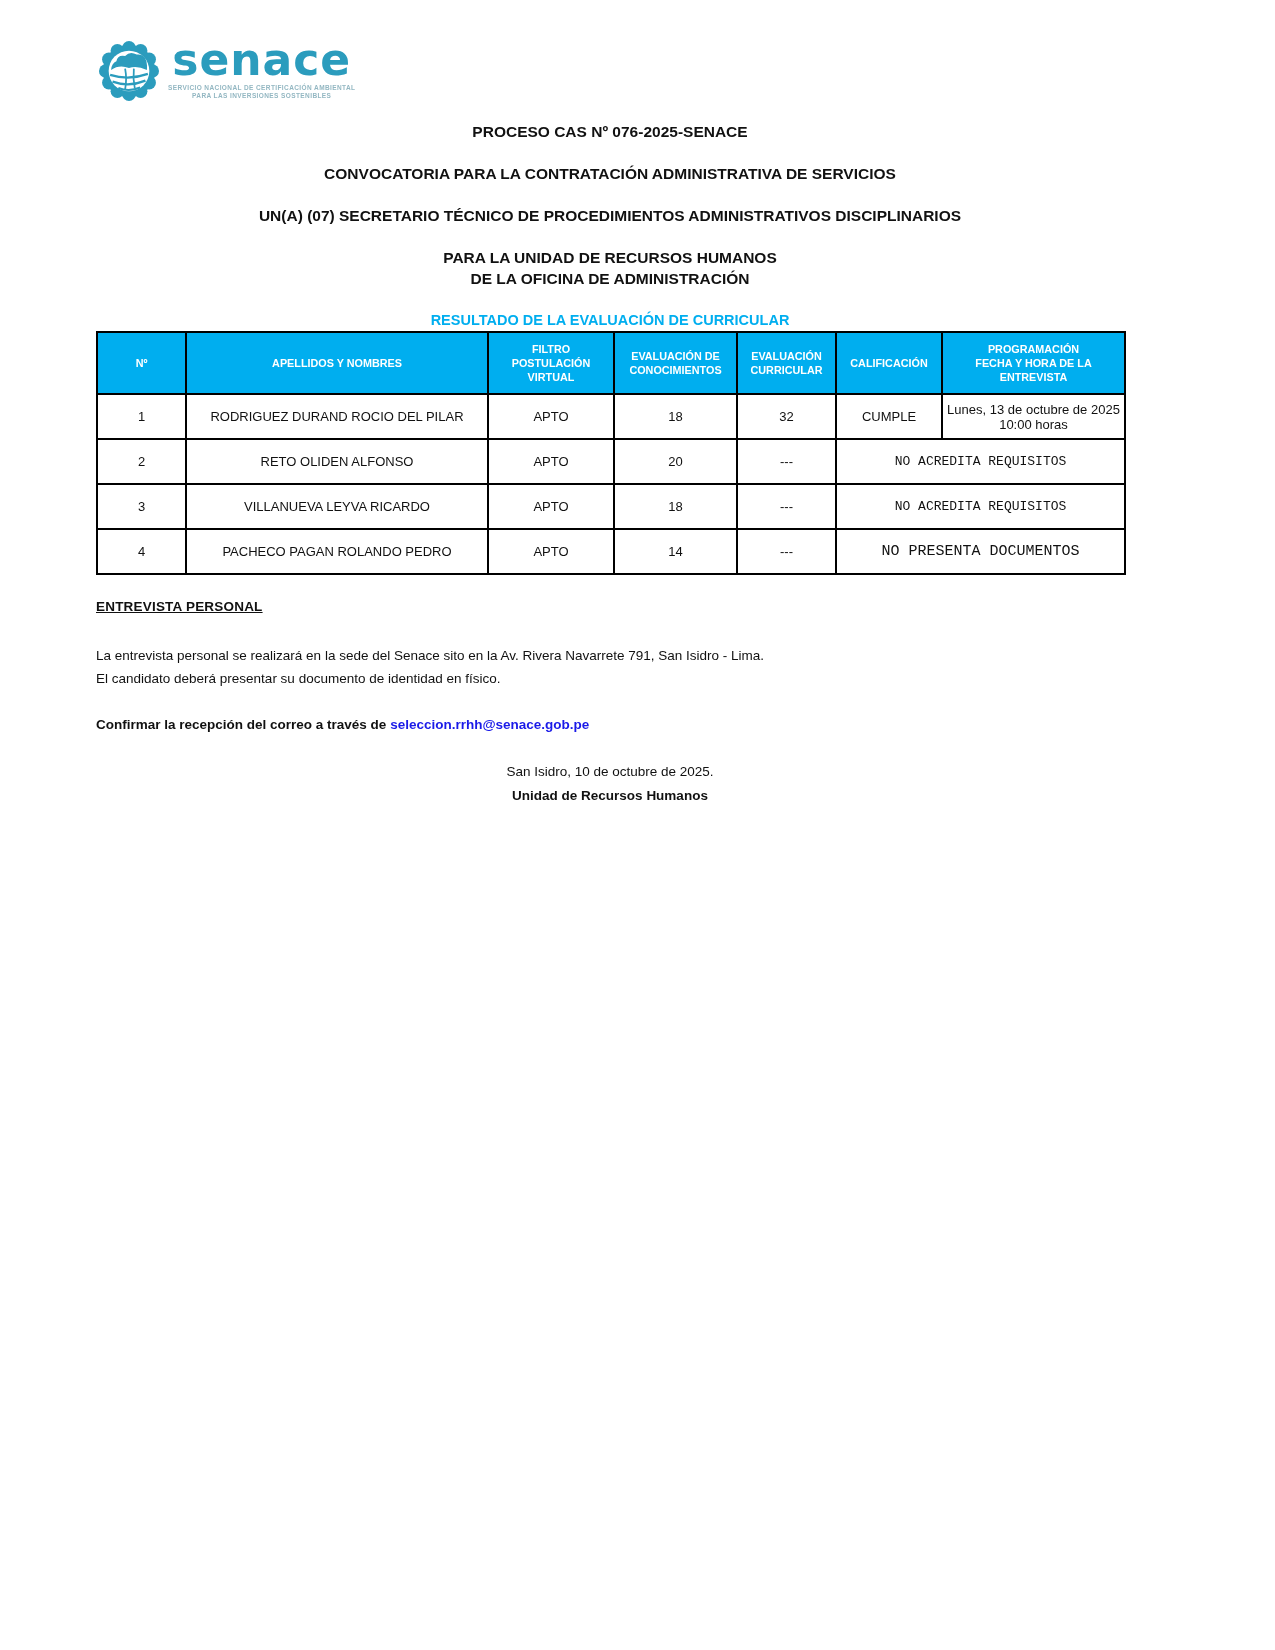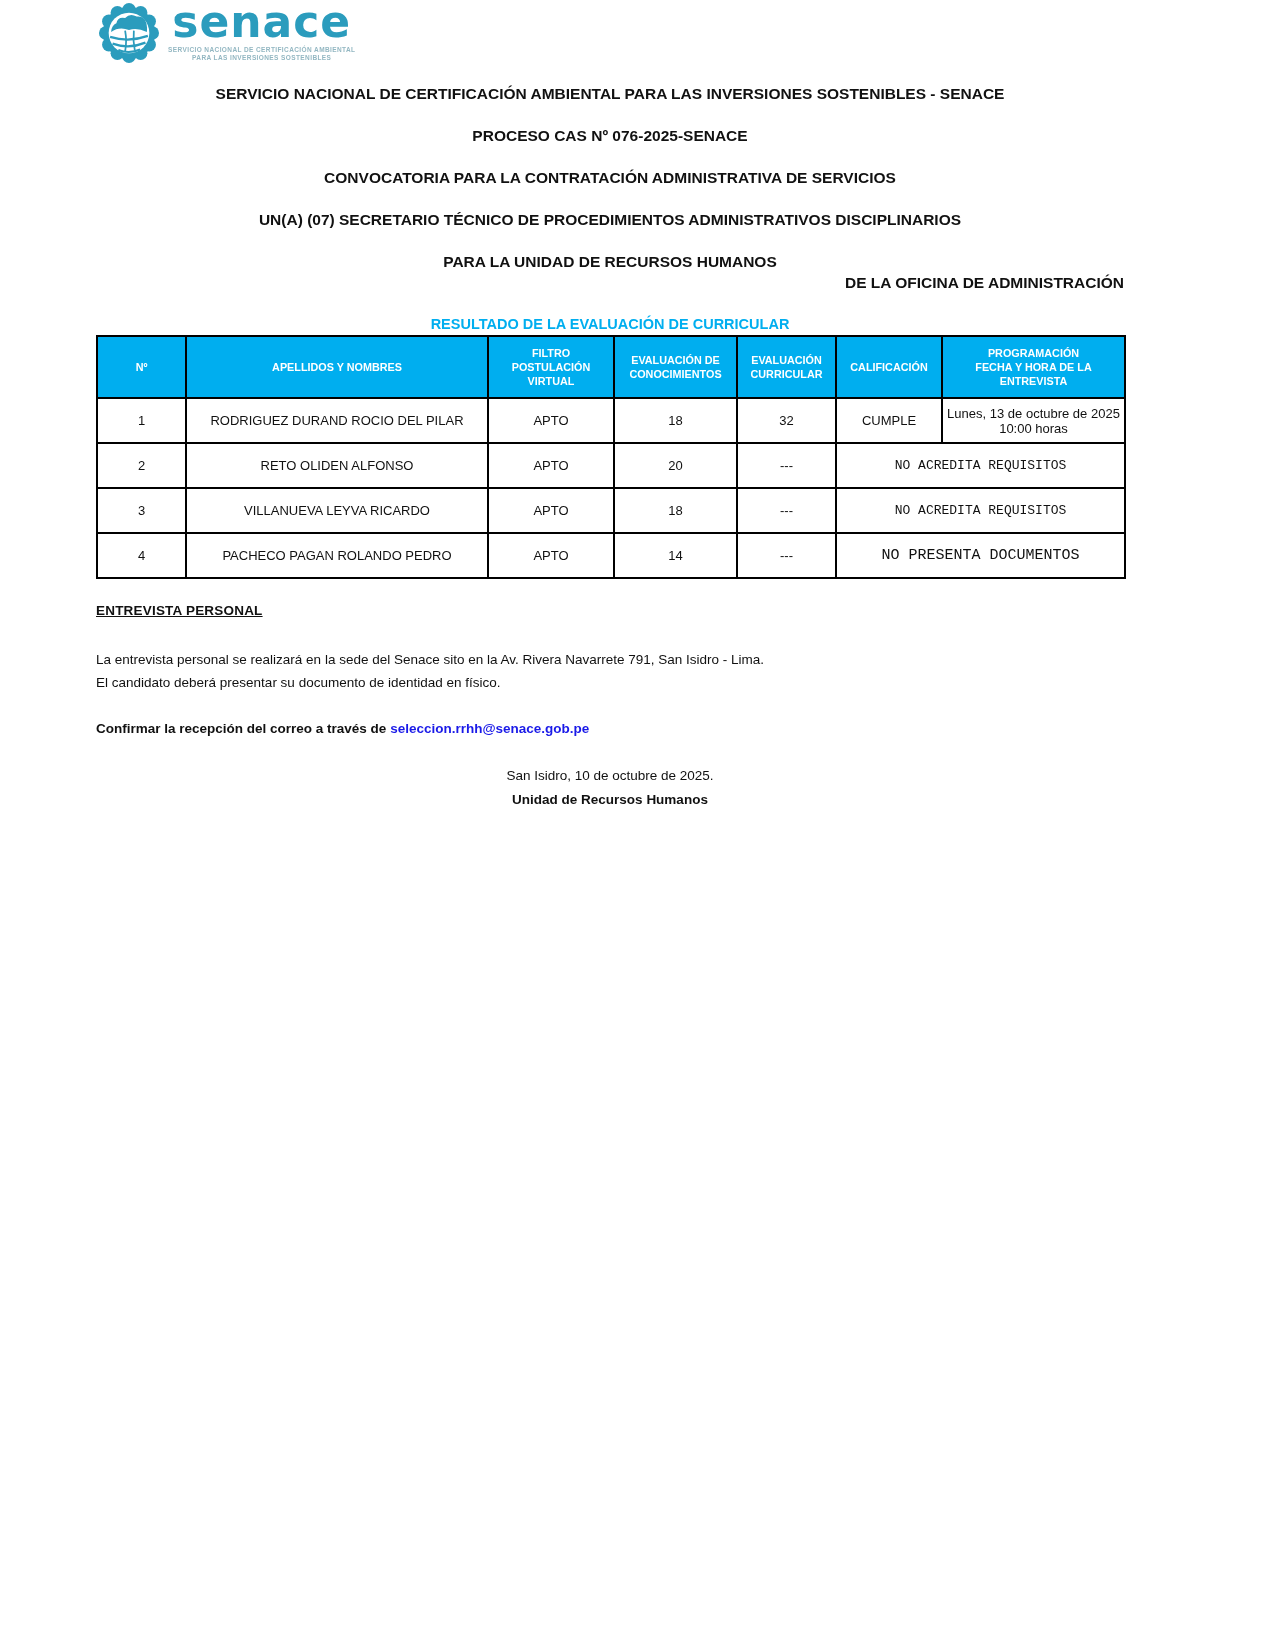--- a/index.html
+++ b/index.html
@@ -7,20 +7,21 @@
   body {
     width: 1275px;
     height: 1650px;
     font-family: "Liberation Sans", sans-serif;
     color: #111111;
     position: relative;
   }
   .page {
     width: 1028px;
     margin-left: 96px;
+    padding-top: 38px;
   }
 
   
   .logo-row {
     display: flex;
     align-items: flex-start;
     margin-left: 2px;
     height: 72px;
   }
   .logo-mark { width: 62px; height: 62px; margin-top: 2px; }
@@ -47,21 +48,21 @@
   
   .titles { text-align: center; margin-top: 14px; }
   .title-line {
     font-weight: bold;
     font-size: 15.5px;
     line-height: 16px;
     margin-bottom: 26px;
     color: #111111;
   }
   .title-line.tight { margin-bottom: 5px; }
-  .title-line.last { margin-bottom: 2px; text-align: right; }
+  .title-line.last { margin-bottom: 2px; }
 
   .table-title {
     text-align: center;
     font-weight: bold;
     font-size: 14.5px;
     margin-top: 25px;
     margin-bottom: 3px;
     color: #00aeef;
   }
 
@@ -143,21 +144,20 @@
     <div class="logo-textcol">
       <div class="logo-word">senace</div>
       <div class="logo-tagline">
         <span class="h-line">SERVICIO NACIONAL DE CERTIFICACIÓN AMBIENTAL</span>
         <span class="h-line">PARA LAS INVERSIONES SOSTENIBLES</span>
       </div>
     </div>
   </div>
 
   <div class="titles">
-    <div class="title-line">SERVICIO NACIONAL DE CERTIFICACIÓN AMBIENTAL PARA LAS INVERSIONES SOSTENIBLES  - SENACE</div>
     <div class="title-line">PROCESO CAS Nº 076-2025-SENACE</div>
     <div class="title-line">CONVOCATORIA PARA LA CONTRATACIÓN ADMINISTRATIVA DE SERVICIOS</div>
     <div class="title-line">UN(A) (07) SECRETARIO TÉCNICO DE PROCEDIMIENTOS ADMINISTRATIVOS DISCIPLINARIOS</div>
     <div class="title-line tight">PARA LA UNIDAD DE RECURSOS HUMANOS</div>
     <div class="title-line last">DE LA OFICINA DE ADMINISTRACIÓN</div>
   </div>
 
   <div class="table-title">RESULTADO DE LA EVALUACIÓN DE CURRICULAR</div>
 
   <table class="results">

